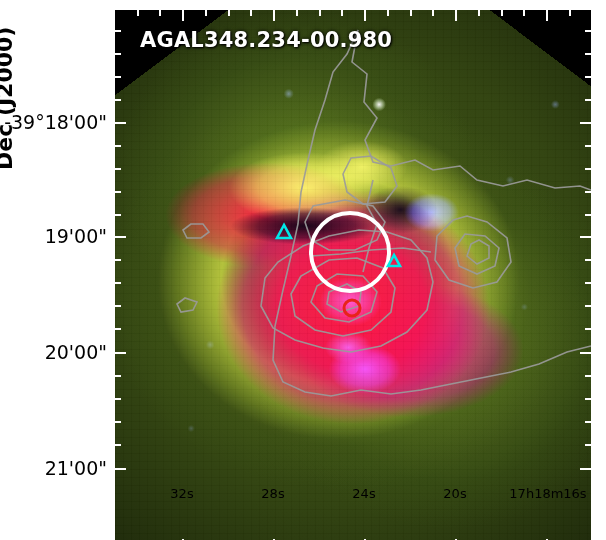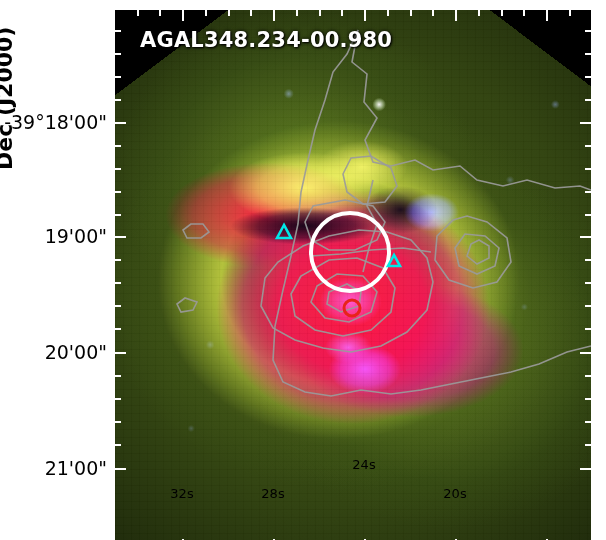--- a/index.html
+++ b/index.html
@@ -279,18 +279,19 @@
     </div>
   </div>
 
   <div class="ytl" style="left:2px;top:111px;">-39°18'00"</div>
   <div class="ytl" style="left:2px;top:225px;">19'00"</div>
   <div class="ytl" style="left:2px;top:341px;">20'00"</div>
   <div class="ytl" style="left:2px;top:457px;">21'00"</div>
 
   <div class="xtl" style="left:182px;top:486px;">32s</div>
   <div class="xtl" style="left:273px;top:486px;">28s</div>
-  <div class="xtl" style="left:364px;top:457px;">24s</div>
+  <div class="xtl" style="left:364px;top:486px;">24s</div>
   <div class="xtl" style="left:455px;top:486px;">20s</div>
+  <div class="xtl" style="left:548px;top:486px;">17h18m16s</div>
 
   <div id="ylabel">Dec (J2000)</div>
 
 </div>
 
 </body></html>

